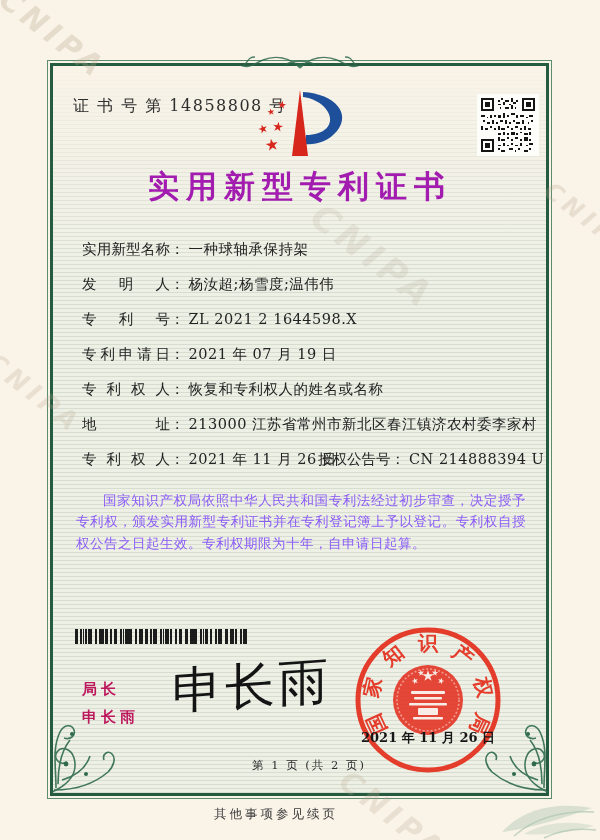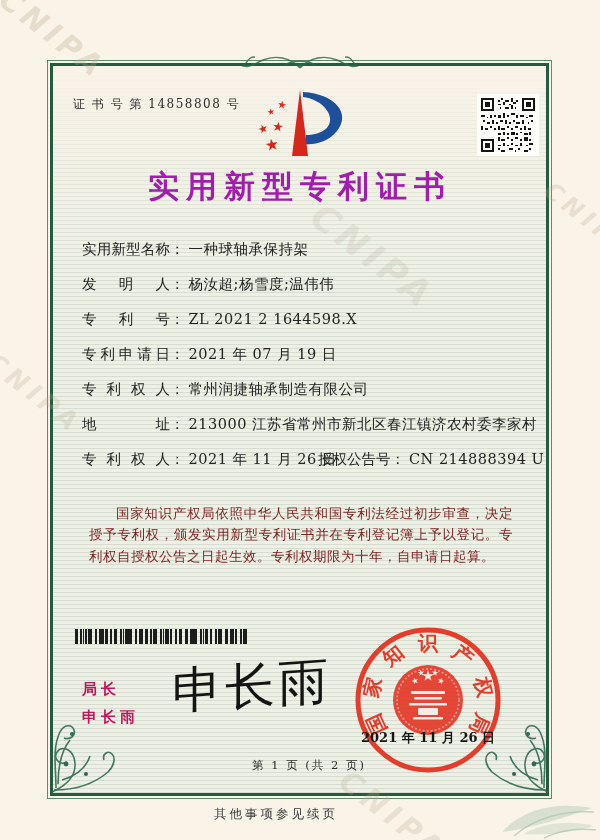--- a/index.html
+++ b/index.html
@@ -33,35 +33,35 @@
       linear-gradient(180deg, rgba(250,243,232,.95) 0%, rgba(250,243,232,.35) 16%, rgba(238,240,230,0) 30%),
       repeating-linear-gradient(0deg, rgba(118,148,120,.20) 0px, rgba(118,148,120,.20) 1px, transparent 1px, transparent 4px);
   }
   .flourish{position:absolute; z-index:3; pointer-events:none;}
   .fl-top{left:235px; top:53px; width:130px; height:18px;}
   .fl-bl{left:42px; top:688px; width:92px; height:108px;}
   .fl-br{left:466px; top:688px; width:92px; height:108px; transform:scaleX(-1);}
   .fl-leaf{left:494px; top:748px; width:106px; height:92px; opacity:.55;}
   
   .abs{position:absolute; z-index:2;}
-  .cert-number{left:73px; top:96px; font-size:12px; letter-spacing:1.5px; color:#2e2e2e;}
+  .cert-number{left:73px; top:96px; font-size:16px; letter-spacing:1.5px; color:#2e2e2e;}
   .logo{left:248px; top:84px; width:110px; height:80px;}
   .qr{left:477px; top:94px; width:62px; height:62px; background:#fdfdfa; padding:4px; box-sizing:border-box;}
   .qr svg{width:100%; height:100%; display:block;}
   .title{left:0; top:166px; width:600px; text-align:center;
     font-size:31px; font-weight:700; letter-spacing:7px; color:#a21caf;}
   .fields{left:82px; top:240px; width:452px; font-size:14.5px; color:#222;}
   .field-row{height:22px; margin-bottom:13px; position:relative; white-space:nowrap;}
   .f-label{display:inline-block; width:88px; text-align:justify; text-align-last:justify; vertical-align:top;}
   .f-colon{display:inline-block; margin-right:4px;}
   .f-value{letter-spacing:.5px;text-align:right;}
   .grant{position:absolute; left:236px; top:0;}
   .body-text{left:72px; top:486px; width:458px;}
-  .body-text p{margin:17px; font-size:13.5px; line-height:1.58; text-indent:2em;
-    text-align:justify; color:#7f1d1d; letter-spacing:.5px;}
+  .body-text p{margin:4px; font-size:13.5px; line-height:1.58; text-indent:2em;
+    text-align:justify; color:#8b5cf6; letter-spacing:.5px;}
   .barcode{left:75px; top:629px; width:173px; height:15px;
     background-image:
       repeating-linear-gradient(90deg,#1c1c1c 0 2px,transparent 2px 5px),
       repeating-linear-gradient(90deg,#1c1c1c 0 1px,transparent 1px 8px),
       repeating-linear-gradient(90deg,#1c1c1c 0 3px,transparent 3px 13px);}
   .director{left:82px; top:680px; font-family:"DejaVu Sans","Liberation Sans",sans-serif;
     font-weight:600; font-size:15px; letter-spacing:4px; color:#be185d;}
   .director div{margin-bottom:9px;}
   .signature{left:172px; top:652px; width:190px; font-size:50px; color:#141414;
     letter-spacing:3px; transform:rotate(-4deg) skewX(-4deg); font-weight:400;}
@@ -169,21 +169,21 @@
     <div class="field-row">
       <span class="f-label">发明人</span><span class="f-colon">：</span><span class="f-value">杨汝超;杨雪度;温伟伟</span>
     </div>
     <div class="field-row">
       <span class="f-label">专利号</span><span class="f-colon">：</span><span class="f-value">ZL 2021 2 1644598.X</span>
     </div>
     <div class="field-row">
       <span class="f-label">专利申请日</span><span class="f-colon">：</span><span class="f-value">2021 年 07 月 19 日</span>
     </div>
     <div class="field-row">
-      <span class="f-label">专利权人</span><span class="f-colon">：</span><span class="f-value">常州润捷轴承制造有限公司</span>
+      <span class="f-label">专利权人</span><span class="f-colon">：</span><span class="f-value">恢复和专利权人的姓名或名称</span>
     </div>
     <div class="field-row">
       <span class="f-label">地址</span><span class="f-colon">：</span><span class="f-value">213000 江苏省常州市新北区春江镇济农村委李家村</span>
     </div>
     <div class="field-row">
       <span class="f-label">专利权人</span><span class="f-colon">：</span><span class="f-value">2021 年 11 月 26 日</span>
       <span class="grant">
         <span>授权公告号</span><span class="f-colon">：</span><span class="f-value">CN 214888394 U</span>
       </span>
     </div>

